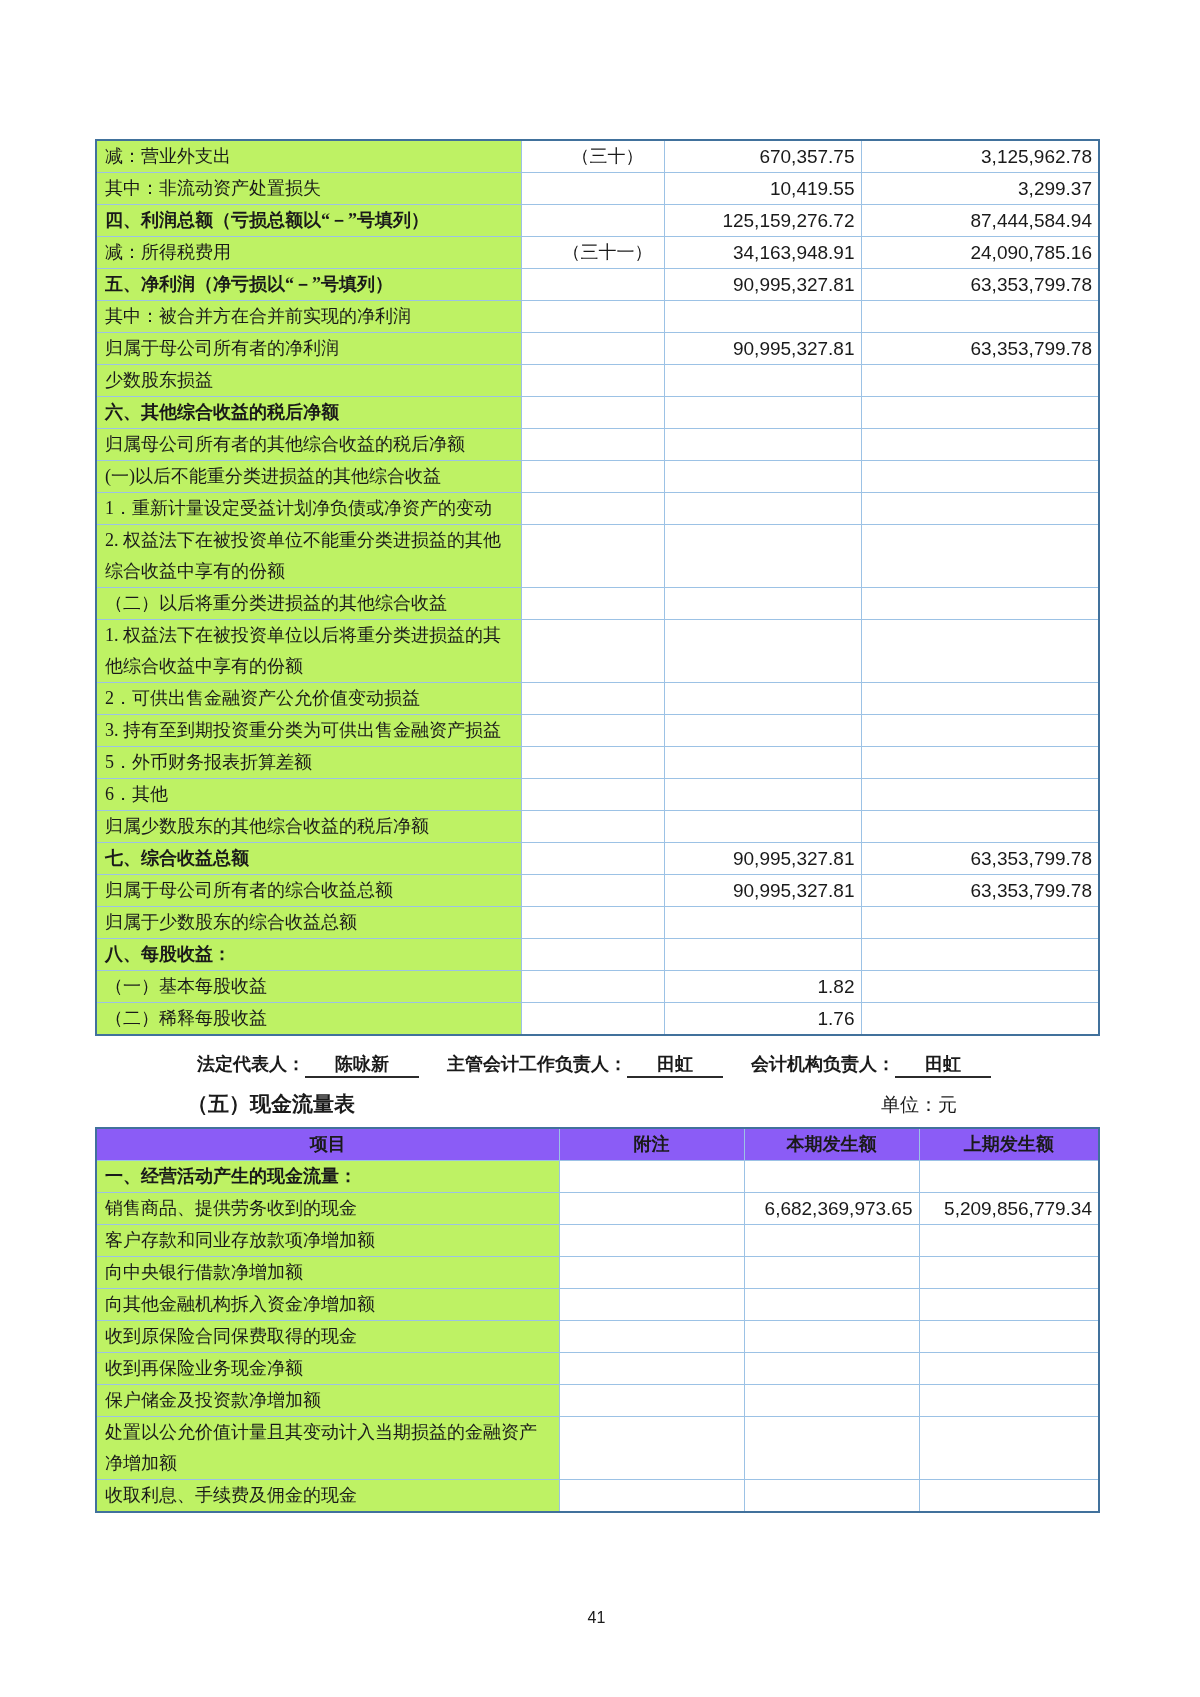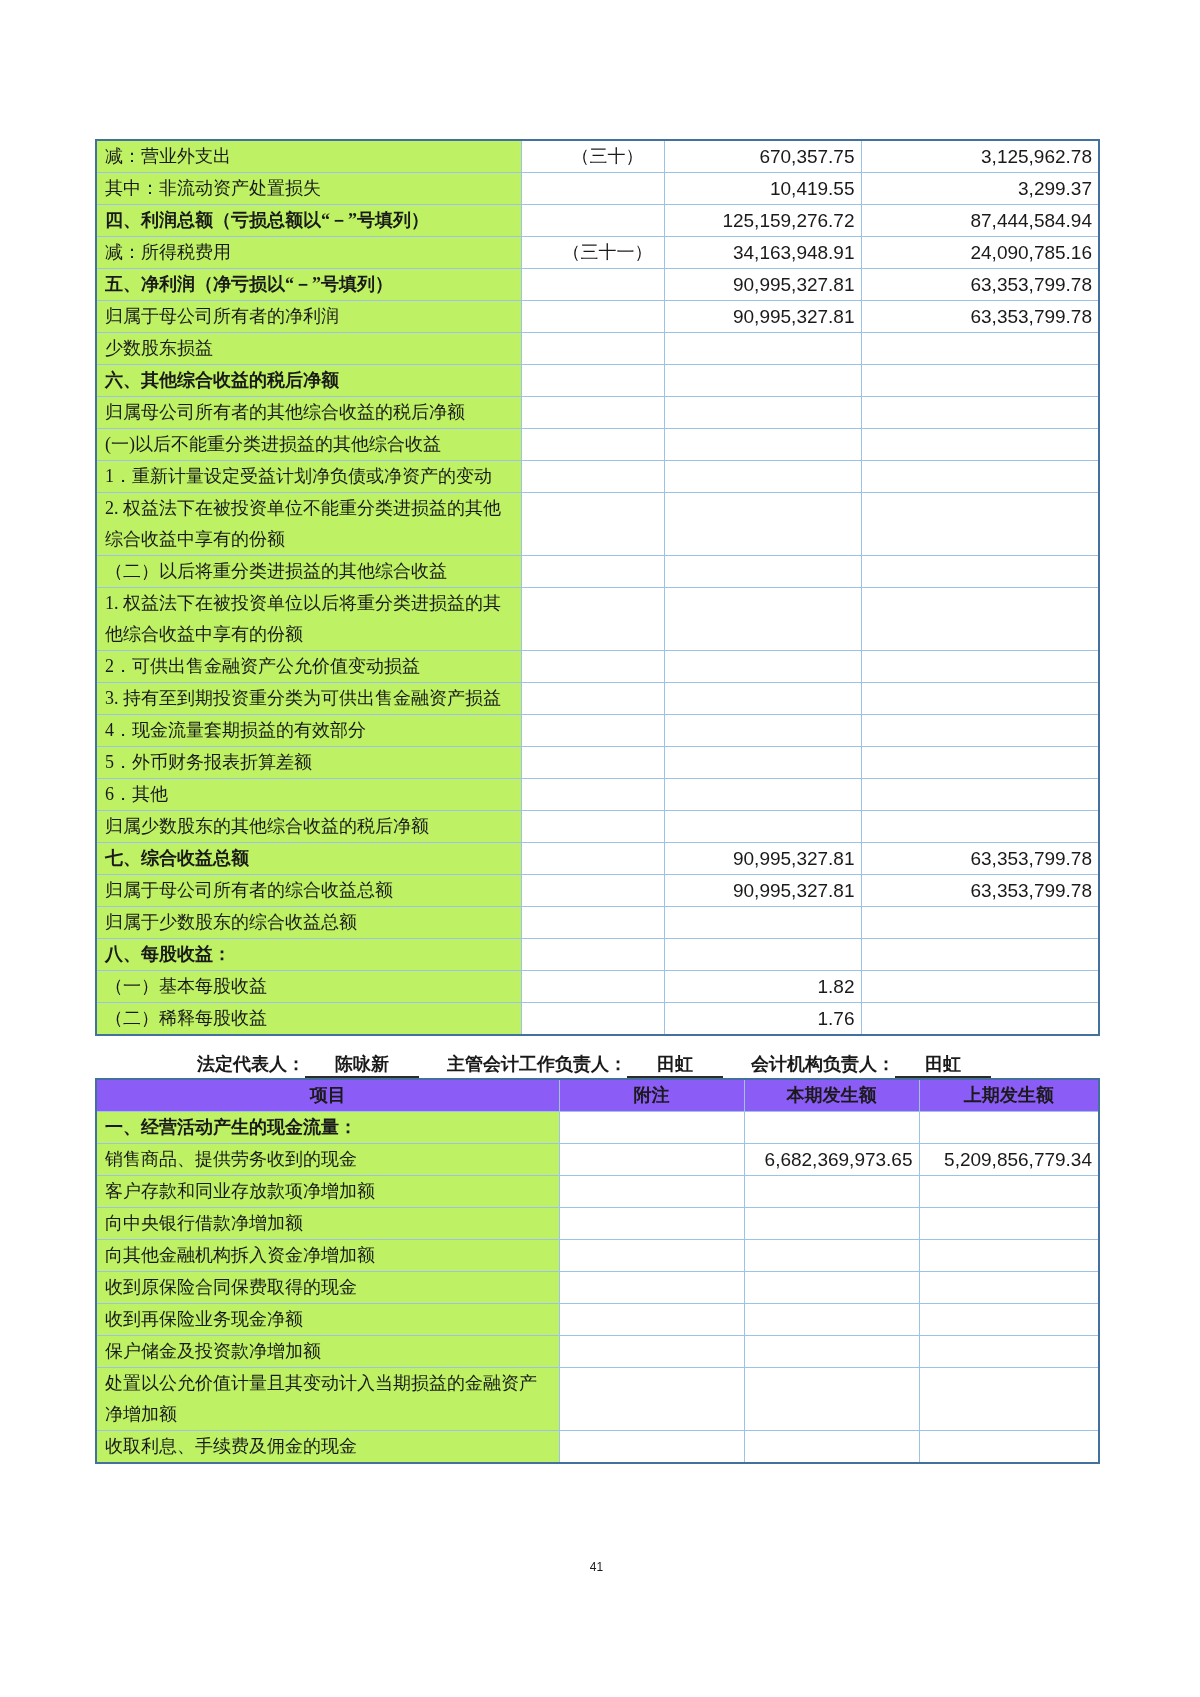--- a/index.html
+++ b/index.html
@@ -77,21 +77,21 @@
   .unit-label {
     font-size: 19px;
     margin-right: 141px;
   }
 
   .page-number {
     width: 1003px;
     margin-top: 96px;
     text-align: center;
     font-family: "Liberation Sans", sans-serif;
-    font-size: 12px;
+    font-size: 16px;
   }
 </style>
 </head>
 <body>
 
 <div class="page">
 
   <table class="fin-table t1">
     <colgroup>
       <col style="width:425px">
@@ -124,20 +124,26 @@
           <td class="num">34,163,948.91</td>
           <td class="num">24,090,785.16</td>
         </tr>
         <tr class="bold">
           <td class="item">五、净利润（净亏损以“－”号填列）</td>
           <td class="note"></td>
           <td class="num">90,995,327.81</td>
           <td class="num">63,353,799.78</td>
         </tr>
         <tr>
+          <td class="item">其中：被合并方在合并前实现的净利润</td>
+          <td class="note"></td>
+          <td class="num"></td>
+          <td class="num"></td>
+        </tr>
+        <tr>
           <td class="item">归属于母公司所有者的净利润</td>
           <td class="note"></td>
           <td class="num">90,995,327.81</td>
           <td class="num">63,353,799.78</td>
         </tr>
         <tr>
           <td class="item">少数股东损益</td>
           <td class="note"></td>
           <td class="num"></td>
           <td class="num"></td>
@@ -185,26 +191,20 @@
           <td class="num"></td>
         </tr>
         <tr>
           <td class="item">2．可供出售金融资产公允价值变动损益</td>
           <td class="note"></td>
           <td class="num"></td>
           <td class="num"></td>
         </tr>
         <tr>
           <td class="item">3. 持有至到期投资重分类为可供出售金融资产损益</td>
-          <td class="note"></td>
-          <td class="num"></td>
-          <td class="num"></td>
-        </tr>
-        <tr>
-          <td class="item">4．现金流量套期损益的有效部分</td>
           <td class="note"></td>
           <td class="num"></td>
           <td class="num"></td>
         </tr>
         <tr>
           <td class="item">5．外币财务报表折算差额</td>
           <td class="note"></td>
           <td class="num"></td>
           <td class="num"></td>
         </tr>
@@ -258,20 +258,24 @@
         </tr>
       </tbody>
   </table>
 
   <div class="sig-row">
     <span class="sig-pair"><span>法定代表人：</span><span class="sig-name">陈咏新</span></span>
     <span class="sig-pair"><span>主管会计工作负责人：</span><span class="sig-name">田虹</span></span>
     <span class="sig-pair"><span>会计机构负责人：</span><span class="sig-name">田虹</span></span>
   </div>
 
+  <div class="section-row">
+    <h2 class="section-title">（五）现金流量表</h2>
+    <span class="unit-label">单位：元</span>
+  </div>
 
   <table class="fin-table t2">
     <colgroup>
       <col style="width:463px">
         <col style="width:185px">
         <col style="width:175px">
         <col style="width:180px">
     </colgroup>
     <thead>
       <tr>

